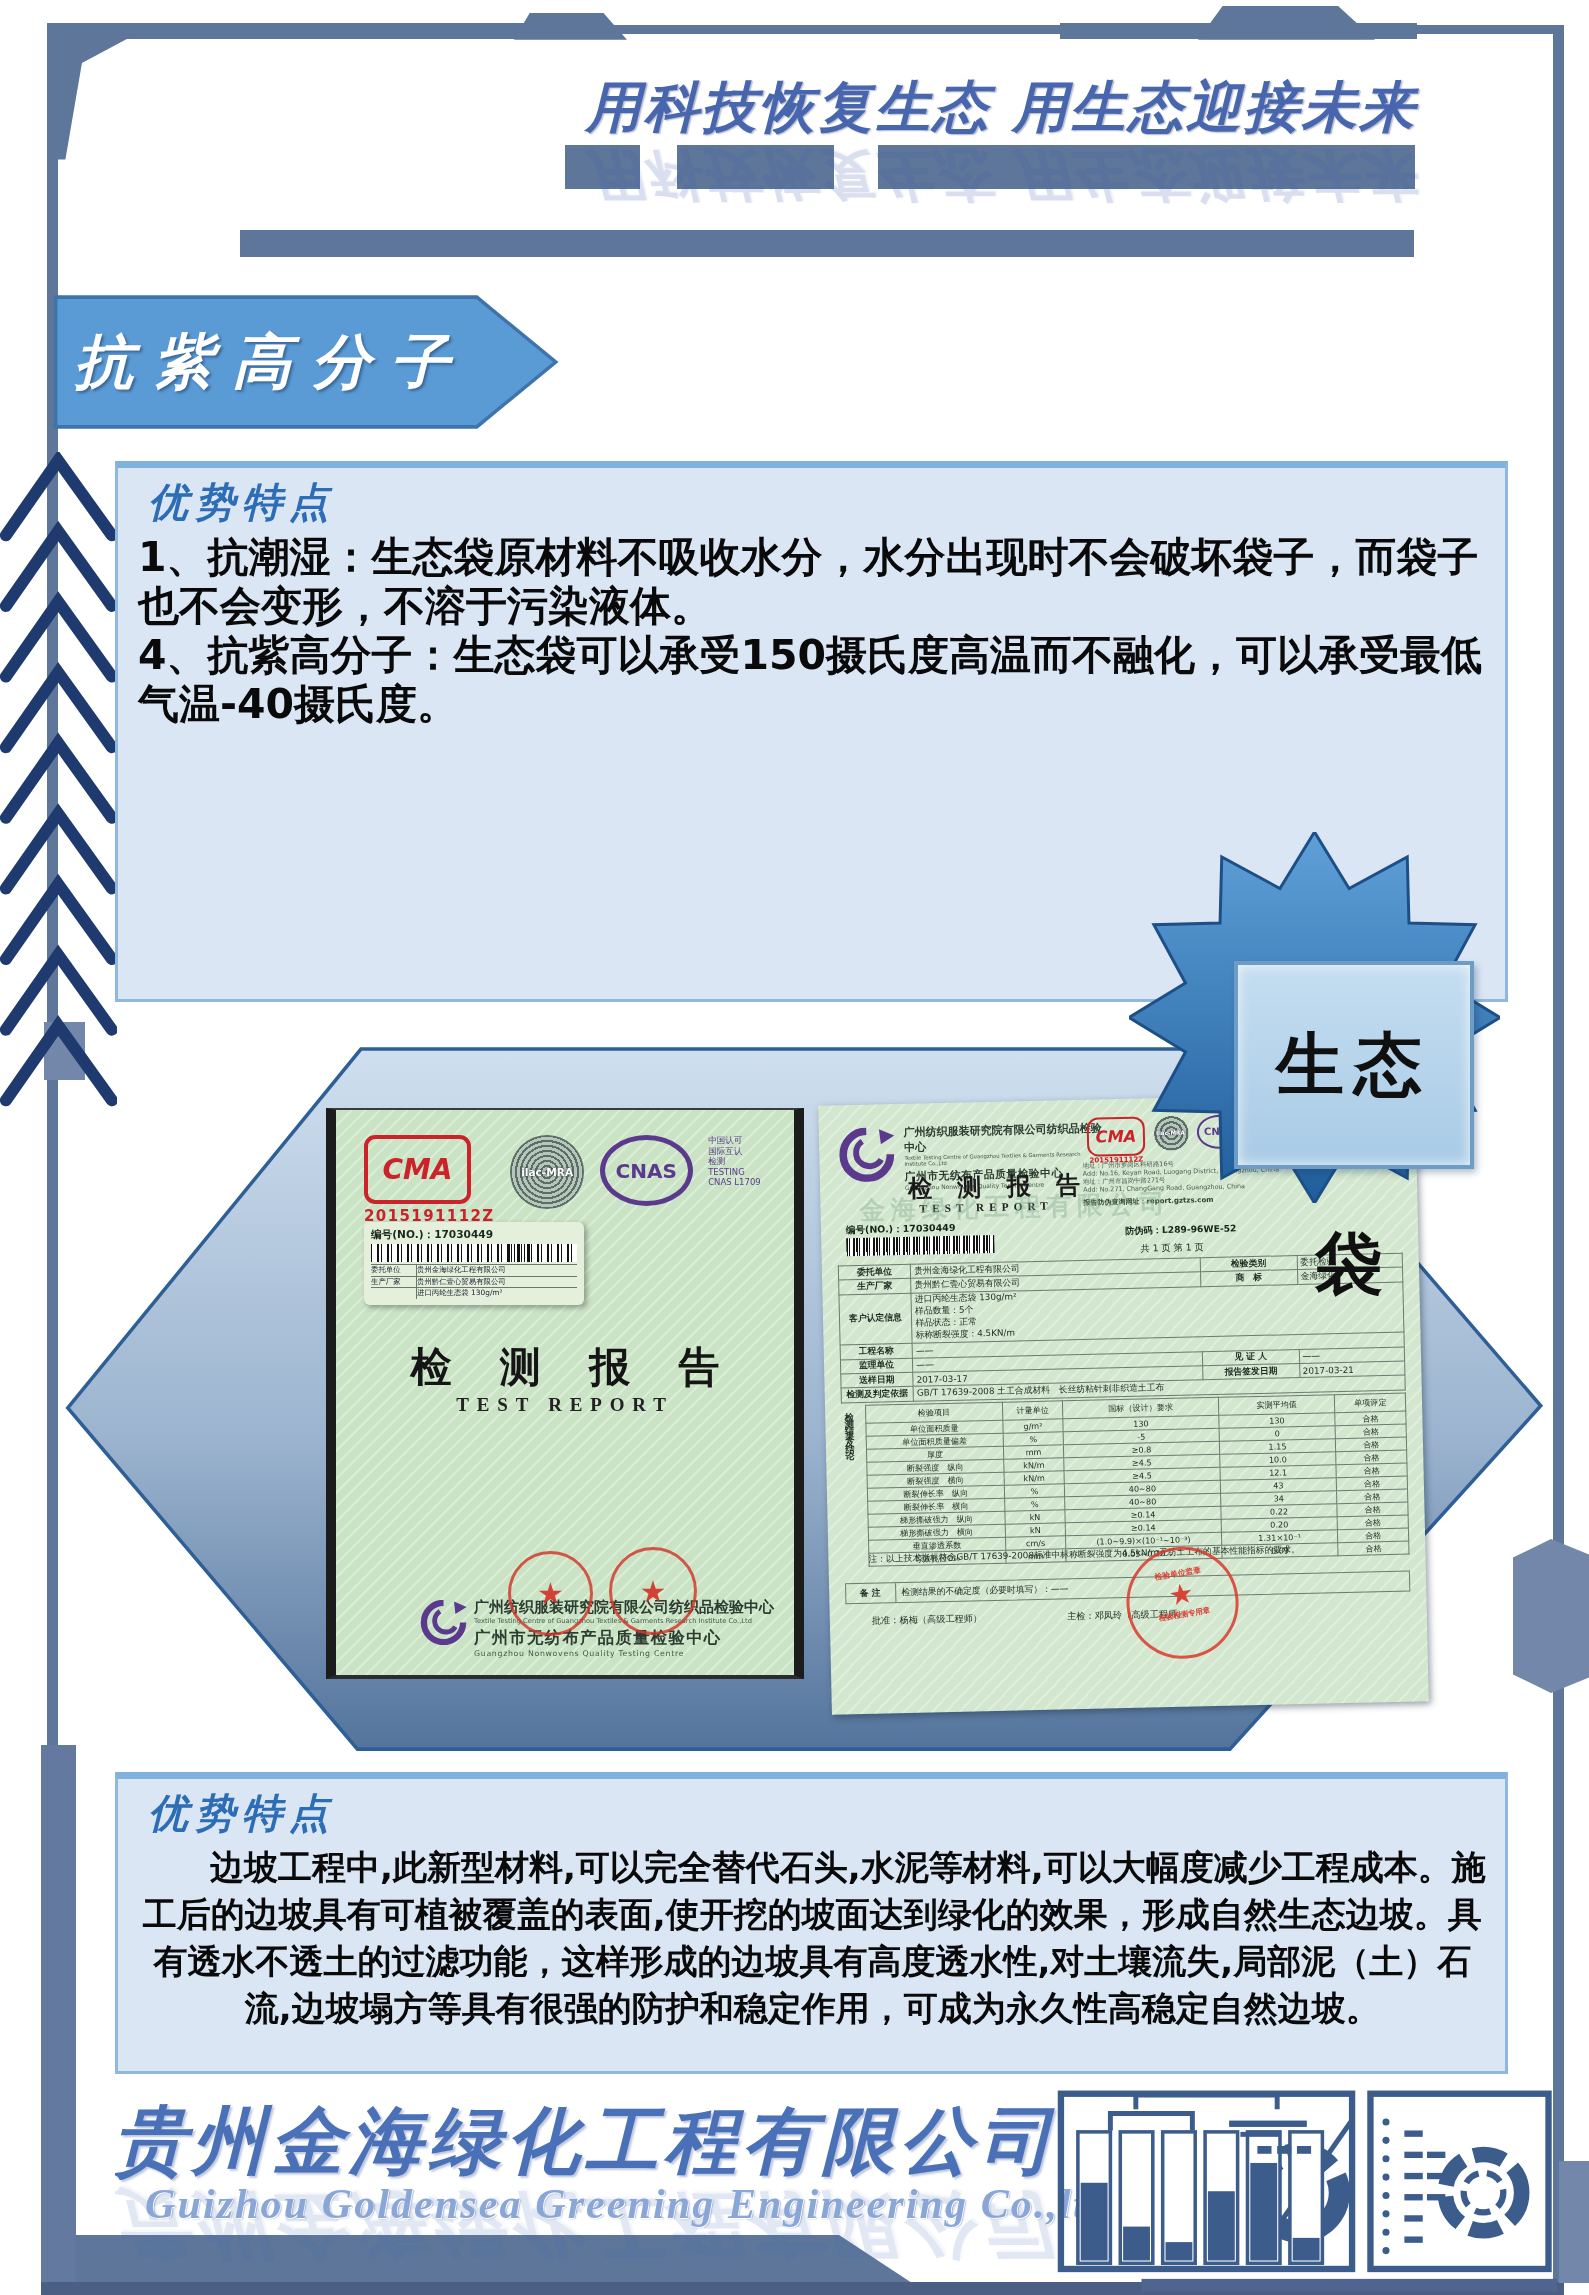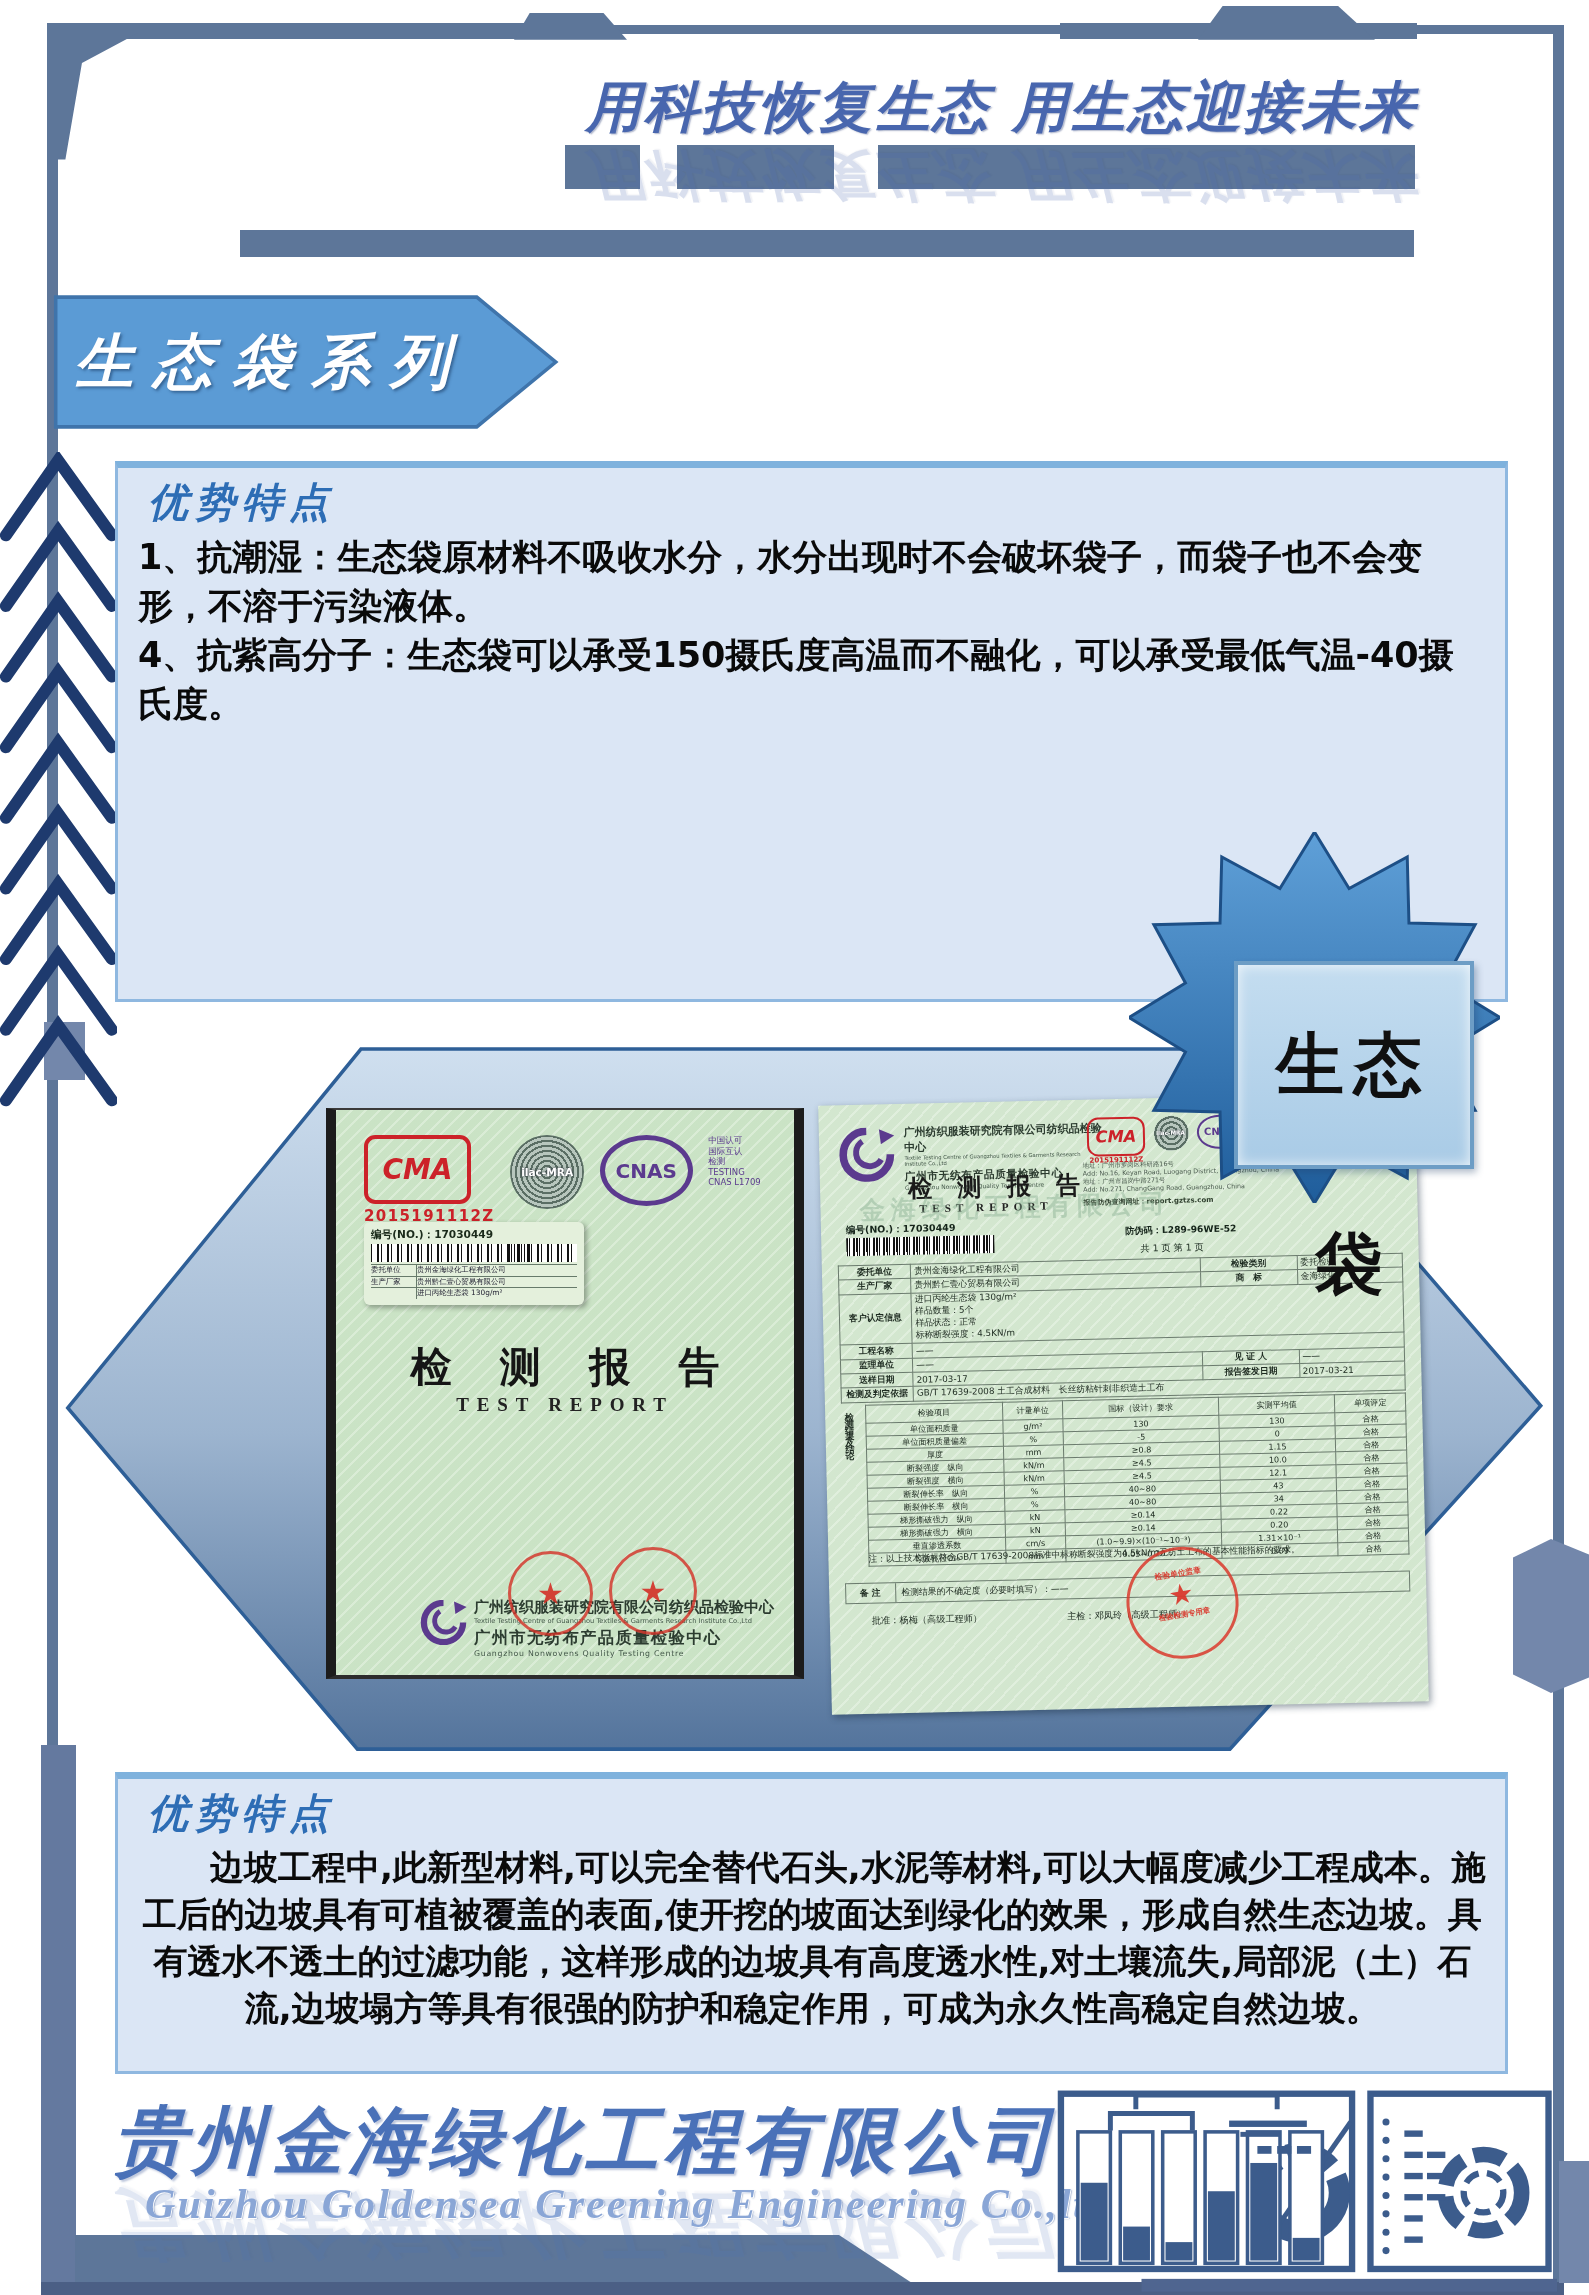--- a/index.html
+++ b/index.html
@@ -22,21 +22,21 @@
           text-align:center;color:#fff;font-size:59px;font-weight:bold;font-style:italic;
           letter-spacing:20px;text-shadow:2.1px 2.1px 2.8px rgba(20,50,90,.5);}
   .sec-title{position:absolute;left:581px;top:319px;width:940px;font-size:54px;font-weight:900;
           color:#000;letter-spacing:1.4px;white-space:nowrap;}
 
   
   .box{position:absolute;left:115px;width:1393px;background:#dbe6f5;
        border:3.5px solid #8fb8e0;border-top:7px solid #7fb2dd;box-sizing:border-box;}
   .box-heading{position:absolute;left:30px;top:7px;font-size:40px;font-weight:bold;
        font-style:italic;color:#2d6db5;letter-spacing:7px;}
-  .feat-list{position:absolute;left:20px;right:18.4px;top:65px;font-size:35px;line-height:49px;
+  .feat-list{position:absolute;left:20px;right:18.4px;top:65px;font-size:41px;line-height:49px;
        font-weight:600;color:#0a0a0a;}
   .adv-body{position:absolute;left:20px;right:18.4px;top:65px;font-size:34px;line-height:47px;
        font-weight:600;color:#0a0a0a;text-indent:71px;text-align:center;}
 
   
   .badge-square{position:absolute;left:1234px;top:961px;width:240px;height:208px;
        background:linear-gradient(180deg,#c4ddf0,#a9cbe6);border:4.2px solid #6d9dc5;
        box-sizing:border-box;box-shadow:inset 0 0 12.7px rgba(255,255,255,.8),2.8px 4.2px 7px rgba(30,60,100,.35);
        text-align:center;line-height:199px;font-size:68px;font-weight:900;color:#101010;letter-spacing:10px;}
 
@@ -143,21 +143,21 @@
       <use href="#chev" y="800"></use>
   </svg>
 
   <div class="slogan">用科技恢复生态 用生态迎接未来</div>
   <div class="slogan refl">用科技恢复生态 用生态迎接未来</div>
 
   <div class="banner-wrap">
     <svg width="509" height="134" viewBox="0 0 720 190">
       <polygon points="3,3 600,3 712,95 600,187 3,187" fill="#5b9bd5" stroke="#3f74ab" stroke-width="5"></polygon>
     </svg>
-    <div class="banner-label">生态袋系列</div>
+    <div class="banner-label">抗紫高分子</div>
   </div>
 
   <div class="box" style="top:461px;height:541px;">
     <div class="box-heading">优势特点</div>
     <div class="feat-list">
 
     <div>1、抗潮湿：生态袋原材料不吸收水分，水分出现时不会破坏袋子，而袋子也不会变形，不溶于污染液体。</div>
         <div>4、抗紫高分子：生态袋可以承受150摄氏度高温而不融化，可以承受最低气温-40摄氏度。</div>
       </div>
   </div>

